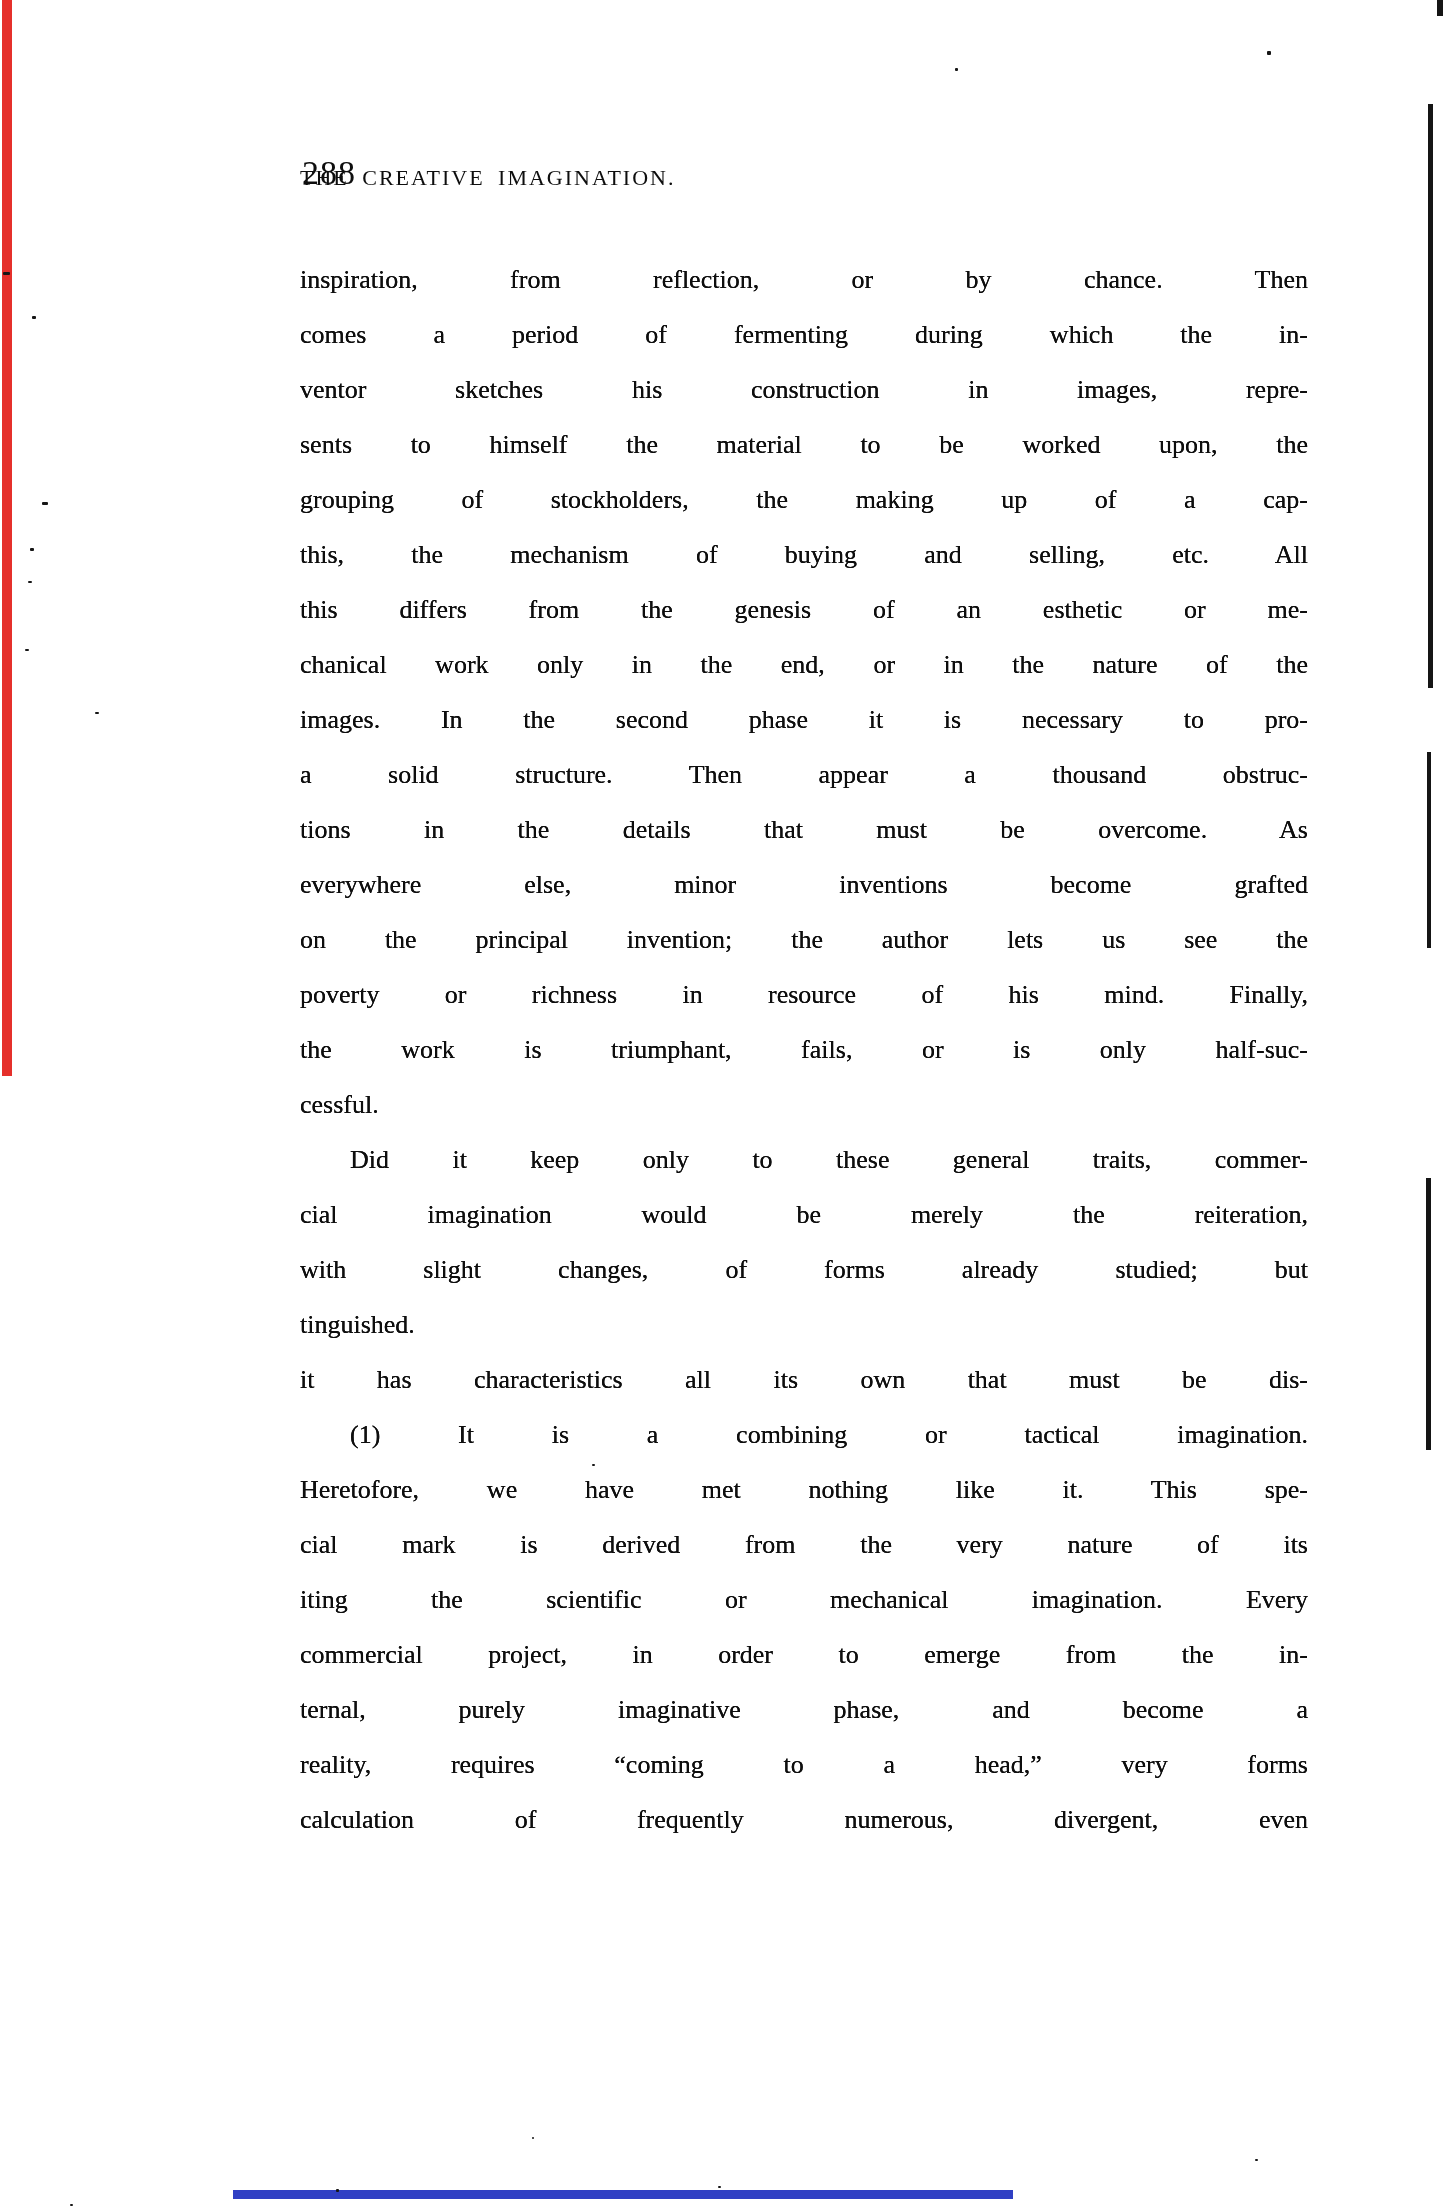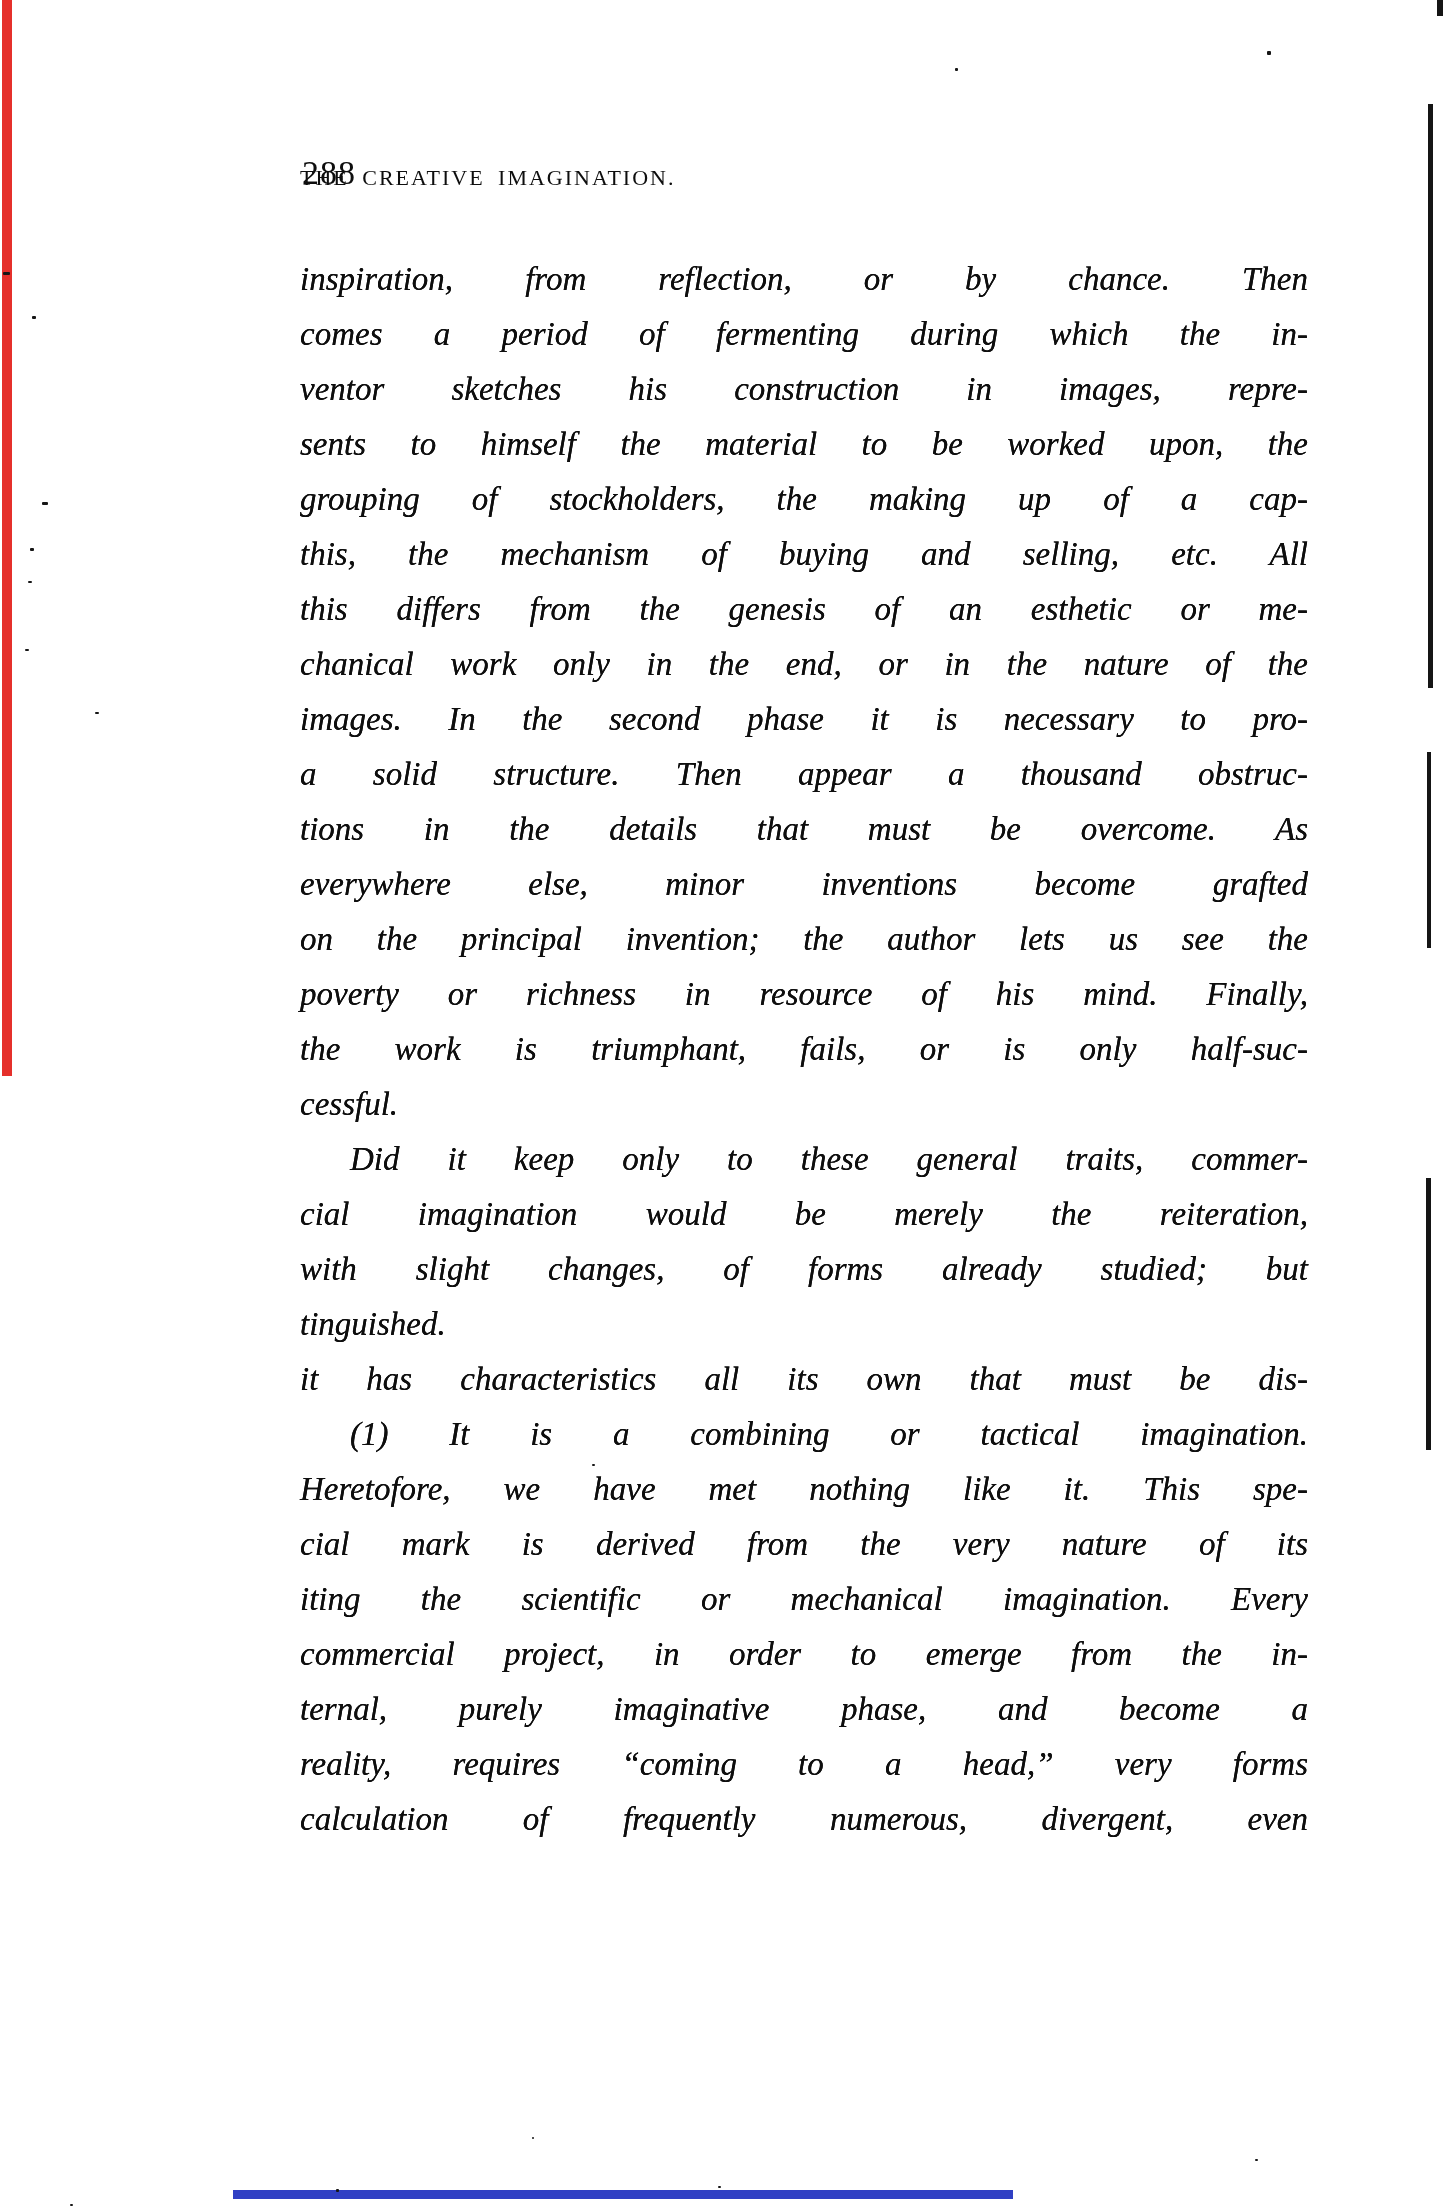--- a/index.html
+++ b/index.html
@@ -43,25 +43,24 @@
     letter-spacing: 2px;
     word-spacing: 6px;
     font-weight: 500;
   }
   
   #page-body {
     position: absolute;
     left: 300px;
     top: 252px;
     width: 1008px;
-    font-size: 33px;
+    font-size: 26px;
     line-height: 55px;
     word-spacing: 2px;
     text-shadow: 0 0 0.5px #000;
-    font-style: italic;
   }
   .line {
     height: 55px;
     overflow: visible;
     text-align: justify;
     text-align-last: justify;
   }
   .line.unjust {
     text-align-last: left;
   }

